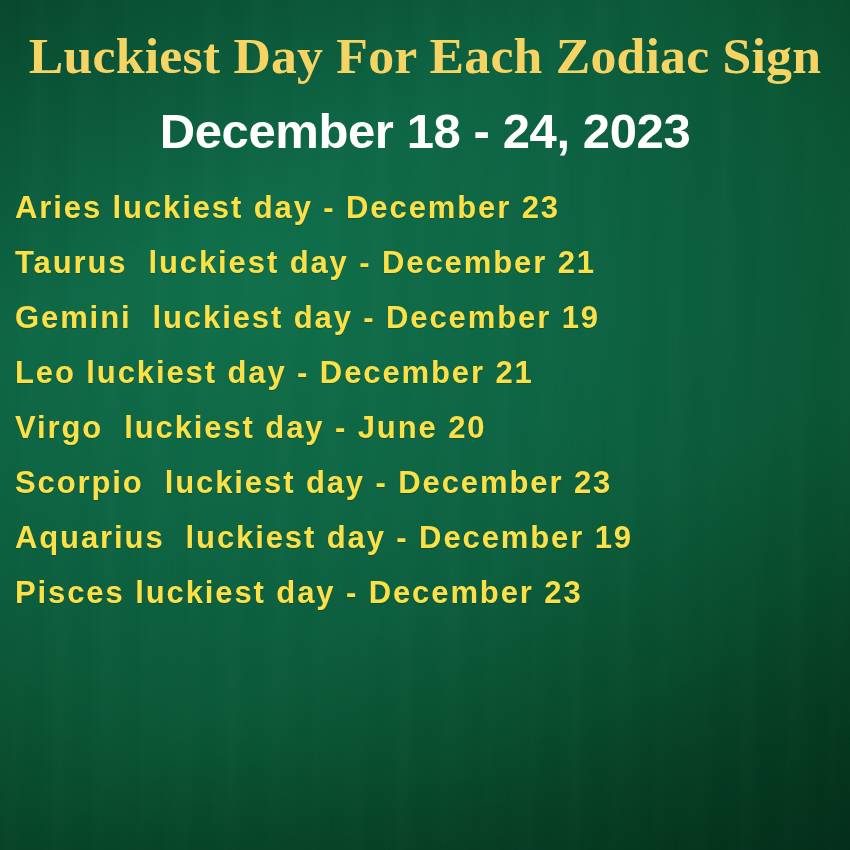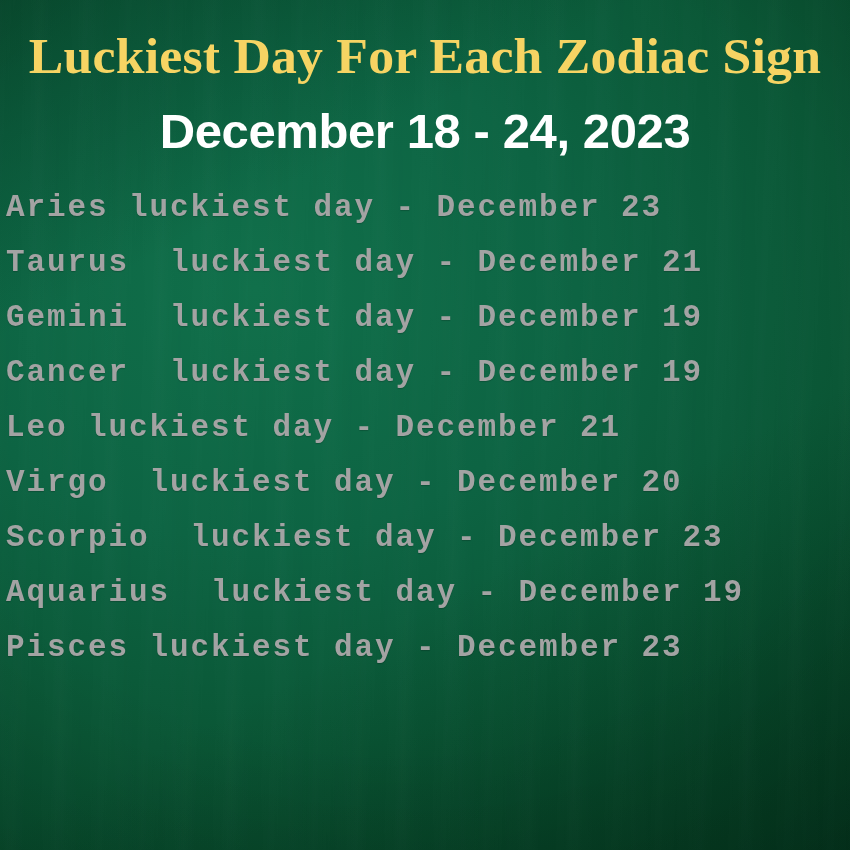--- a/index.html
+++ b/index.html
@@ -115,26 +115,26 @@
     right: 0;
     top: 180px;
     margin: 0;
     padding: 0;
     list-style: none;
   }
 
   .sign-row {
     height: 55px;
     line-height: 55px;
-    padding-left: 6px;
+    padding-left: 15px;
     white-space: pre;
-    font-family: Liberation Mono, monospace;
+    font-family: Liberation Sans, sans-serif;
     font-weight: bold;
     font-size: 31px;
-    color: #a3a3a3;
+    color: #fde047;
     letter-spacing: 1.9px;
     text-shadow: 0 1px 1px rgba(0,0,0,0.18);
   }
 </style>
 </head>
 <body>
 
 <div id="poster">
 
   <div class="bg-base"></div>
@@ -145,22 +145,21 @@
   <div class="content">
 
     <div class="poster-title">Luckiest Day For Each Zodiac Sign</div>
 
     <div class="poster-subtitle">December 18 - 24, 2023</div>
 
     <ul class="sign-list">
       <li class="sign-row">Aries luckiest day - December 23</li>
       <li class="sign-row">Taurus  luckiest day - December 21</li>
       <li class="sign-row">Gemini  luckiest day - December 19</li>
-      <li class="sign-row">Cancer  luckiest day - December 19</li>
       <li class="sign-row">Leo luckiest day - December 21</li>
-      <li class="sign-row">Virgo  luckiest day - December 20</li>
+      <li class="sign-row">Virgo  luckiest day - June 20</li>
       <li class="sign-row">Scorpio  luckiest day - December 23</li>
       <li class="sign-row">Aquarius  luckiest day - December 19</li>
       <li class="sign-row">Pisces luckiest day - December 23</li>
     </ul>
 
   </div>
 </div>
 
 </body></html>

